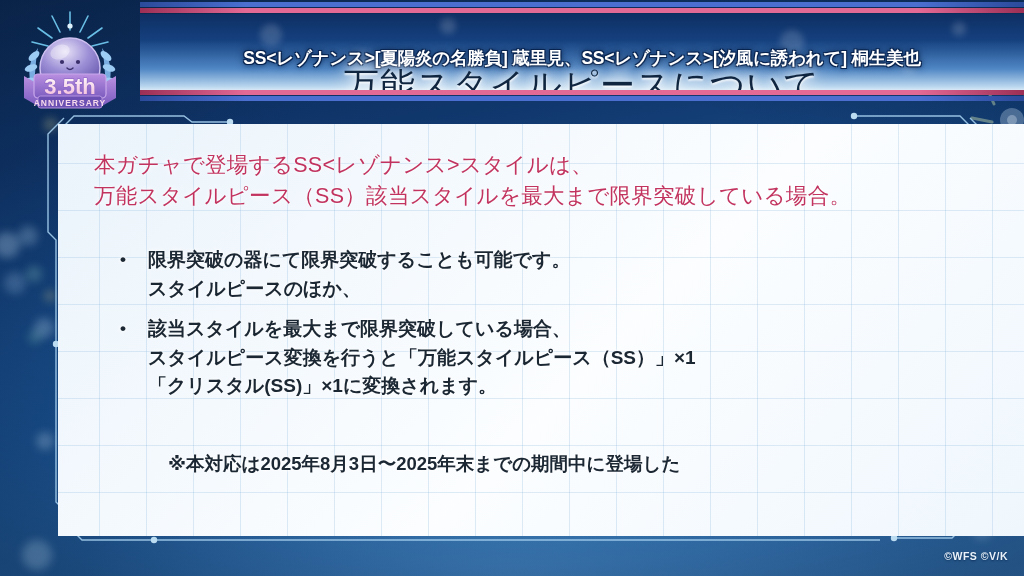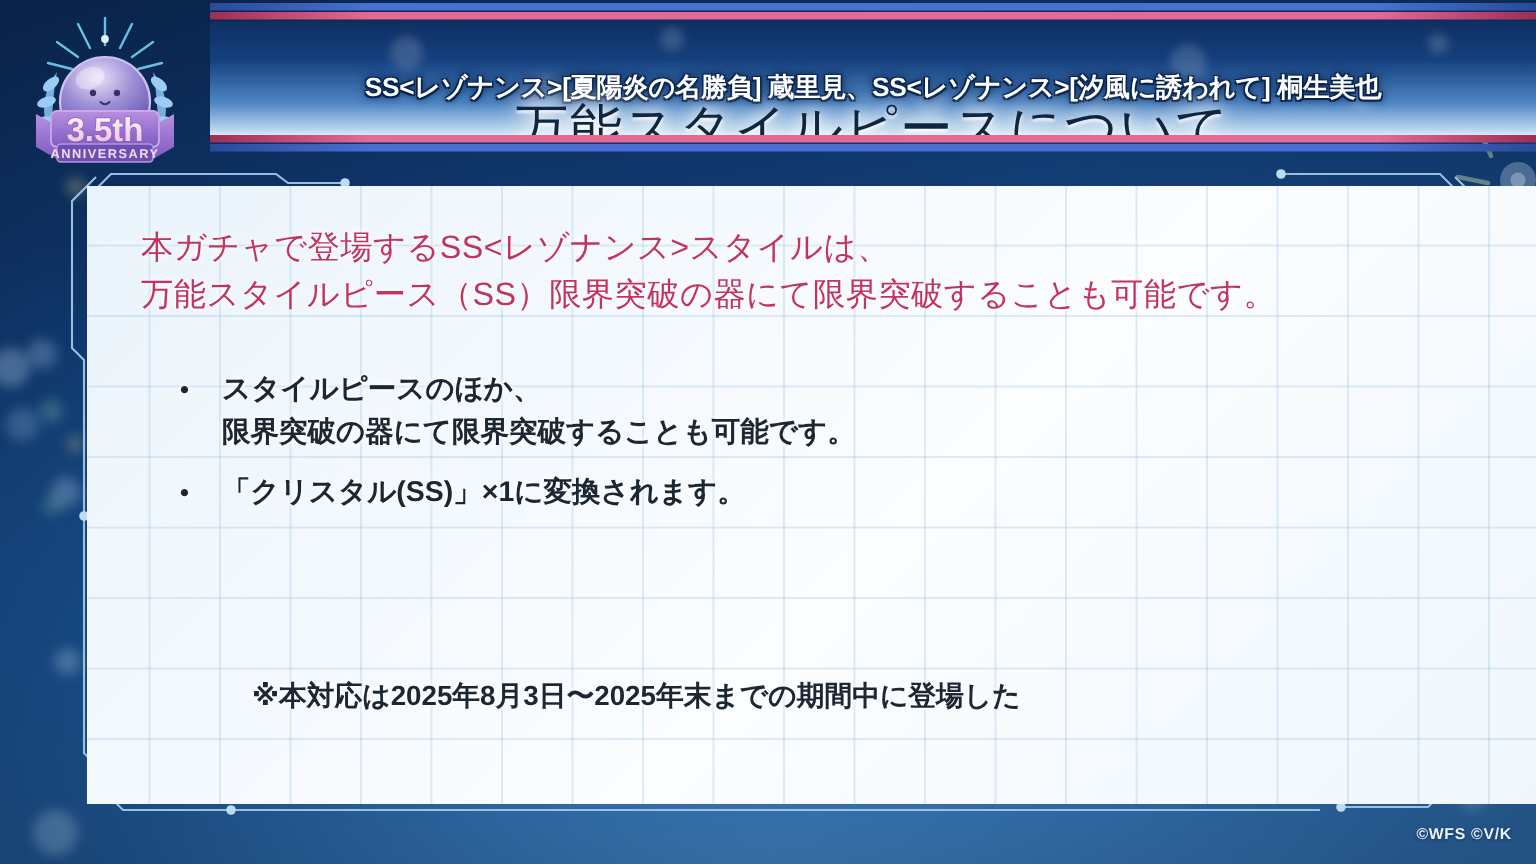--- a/index.html
+++ b/index.html
@@ -277,29 +277,31 @@
 </div>
 
 <div id="panel">
   <div class="tint"></div>
   <div class="grid"></div>
 
   <div class="content">
 
     <div class="intro">
       <div>本ガチャで登場するSS&lt;レゾナンス&gt;スタイルは、</div>
-      <div>万能スタイルピース（SS）限界突破の器にて限界突破することも可能です。</div>
+      <div>万能スタイルピース（SS）該当スタイルを最大まで限界突破している場合。</div>
     </div>
 
     <ul class="bullets">
       <li>
+        <span class="ln">限界突破の器にて限界突破することも可能です。</span>
         <span class="ln">スタイルピースのほか、</span>
-        <span class="ln">限界突破の器にて限界突破することも可能です。</span>
       </li>
       <li>
+        <span class="ln">該当スタイルを最大まで限界突破している場合、</span>
+        <span class="ln">スタイルピース変換を行うと「万能スタイルピース（SS）」×1</span>
         <span class="ln">「クリスタル(SS)」×1に変換されます。</span>
       </li>
     </ul>
 
     <div class="note">
       <div>※本対応は2025年8月3日〜2025年末までの期間中に登場した</div>
     </div>
 
   </div>
 </div>

